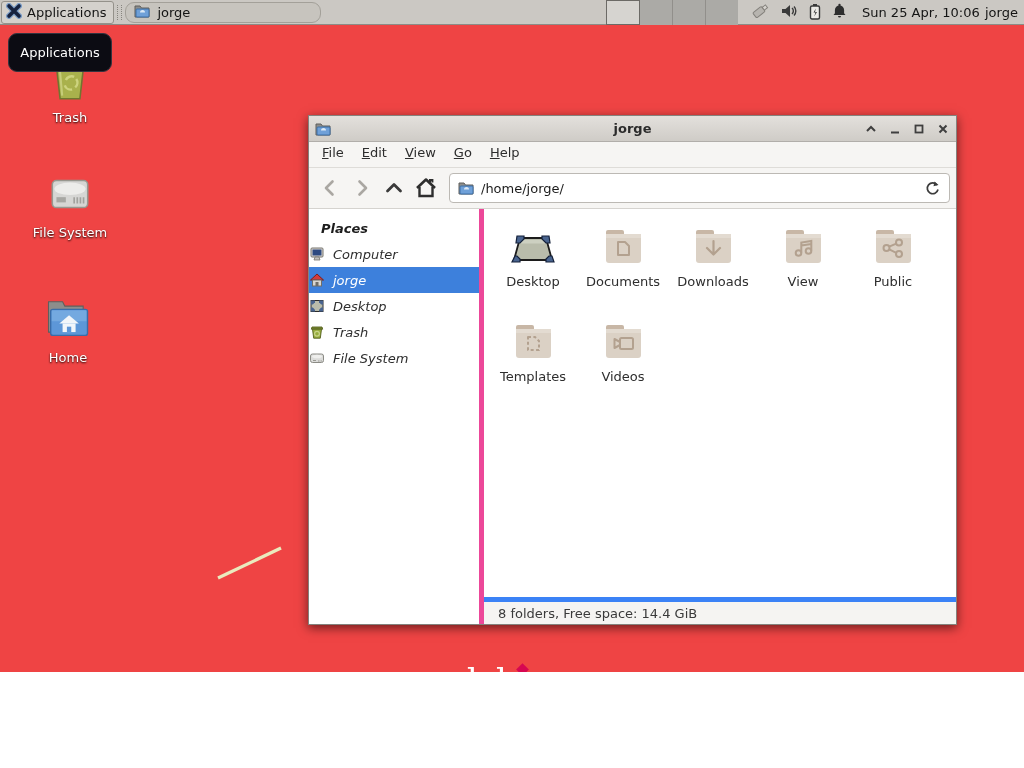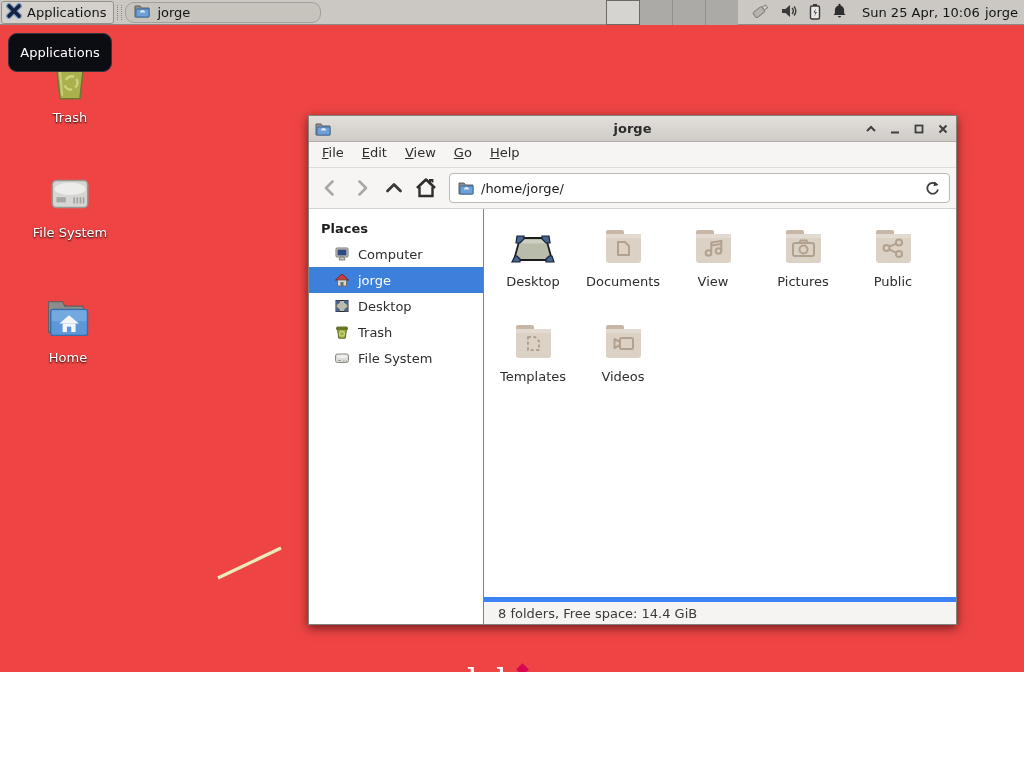--- a/index.html
+++ b/index.html
@@ -62,23 +62,23 @@
 
   .toolbar { height:41px; background:#f6f5f3; border-bottom:1px solid #d5d3cf;
              display:flex; align-items:center; padding:0 6px; gap:2px; }
   .tool-btn { width:30px; height:30px; display:flex; align-items:center; justify-content:center; border-radius:3px; }
   .path-entry { flex:1; height:30px; margin-left:6px; background:#ffffff;
                 border:1px solid #bcb9b4; border-radius:4px; display:flex; align-items:center;
                 padding:0 8px; gap:7px; color:#1a1a1a; }
   .path-text { flex:1; }
 
   .win-body { flex:1; position:relative; display:flex; background:#ffffff; overflow:hidden; }
-  .sidebar { width:175px; background:#ffffff; border-right:1px solid #ec4899; padding-top:8px; }
+  .sidebar { width:175px; background:#ffffff; border-right:5px solid #ec4899; padding-top:8px;font-style:italic; }
   .sb-header { font-weight:bold; color:#1d1d1d; padding:4px 12px 5px 12px; }
-  .sb-item { height:26px; display:flex; align-items:center; gap:8px; padding-left:25px; color:#2e2e2e; }
+  .sb-item { height:26px; display:flex; align-items:center; gap:8px; color:#2e2e2e; }
   .sb-item.selected { background:#3d80dc; color:#ffffff; }
 
   .main-area { flex:1; padding:14px 0 0 4px; display:grid;
                grid-template-columns:repeat(5,90px); grid-auto-rows:95px; align-content:start; }
   .folder-item { text-align:center; }
   .folder-item svg { display:block; margin:0 auto; }
   .folder-label { margin-top:3px; font-size:13px; color:#2e2e2e; }
 
   .statusbar { position:absolute; left:175px; right:0; bottom:0; height:27px;
                background:#f5f4f2; border-top:5px solid #3b82f6;
@@ -398,48 +398,44 @@
         <div class="folder-item">
           <span>
             <svg width="48" height="48" viewBox="0 0 48 48">
                 <use href="#folder48"></use>
               <path d="M19 19 h7 l4 4 v9 h-11 z" fill="none" stroke="#b3a18f" stroke-width="2" stroke-linejoin="round"></path>
             </svg>
           </span>
           <div class="folder-label">Documents</div>
         </div>
 
+        <div class="folder-item">
+          <span>
+            <svg width="48" height="48" viewBox="0 0 48 48">
+                <use href="#folder48"></use>
+              <path d="M24.5 18 v12 M18 25 l6.5 6.5 L31 25" fill="none" stroke="#b3a18f" stroke-width="2.2" stroke-linecap="round" stroke-linejoin="round"></path>
+            </svg>
+          </span>
+          <div class="folder-label">Downloads</div>
+        </div>
 
         <div class="folder-item">
           <span>
             <svg width="48" height="48" viewBox="0 0 48 48">
                 <use href="#folder48"></use>
               <g fill="none" stroke="#b3a18f" stroke-width="2">
                 <circle cx="19.5" cy="30" r="2.8"></circle>
                 <circle cx="29.5" cy="28" r="2.8"></circle>
                 <path d="M22.3 29.5 V19.5 L32.3 18 v9.5 M22.3 22.5 L32.3 21"></path>
               </g>
             </svg>
           </span>
           <div class="folder-label">View</div>
         </div>
 
-        <div class="folder-item">
-          <span>
-            <svg width="48" height="48" viewBox="0 0 48 48">
-                <use href="#folder48"></use>
-              <g fill="none" stroke="#b3a18f" stroke-width="2">
-                <rect x="14" y="20" width="21" height="13" rx="2"></rect>
-                <path d="M20 20 l1.5-2.5 h6 L29 20"></path>
-                <circle cx="24.5" cy="26.5" r="4"></circle>
-              </g>
-            </svg>
-          </span>
-          <div class="folder-label">Pictures</div>
-        </div>
 
         <div class="folder-item">
           <span>
             <svg width="48" height="48" viewBox="0 0 48 48">
                 <use href="#folder48"></use>
               <g fill="none" stroke="#b3a18f" stroke-width="2">
                 <circle cx="17.5" cy="25" r="3"></circle>
                 <circle cx="30" cy="19.5" r="3"></circle>
                 <circle cx="30" cy="31" r="3"></circle>
                 <path d="M20.2 23.7 L27.3 20.7 M20.2 26.3 L27.3 29.8"></path>

